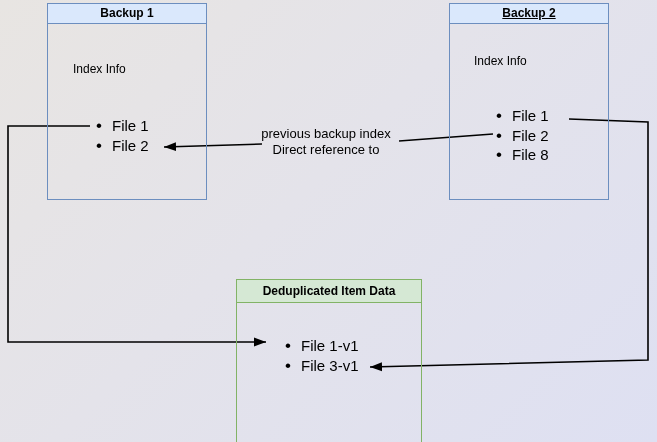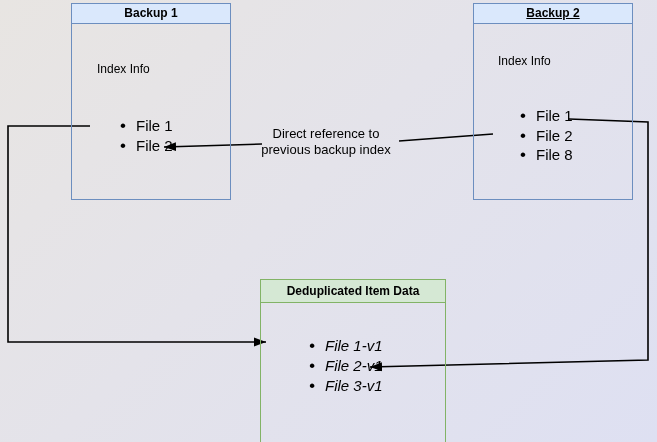--- a/index.html
+++ b/index.html
@@ -16,21 +16,20 @@
   }
   svg.connectors {
     position: absolute; left: 0; top: 0;
     width: 657px; height: 442px;
     pointer-events: none;
   }
   .box {
     position: absolute;
     box-sizing: border-box;
     background: transparent;
-    margin-left: 24px;
   }
   .box.blue  { border: 1.5px solid #6c8ebf; }
   .box.green { border: 1.6px solid #82b366; }
   .box-header {
     box-sizing: border-box;
     width: 100%;
     text-align: center;
     font-weight: bold;
     font-size: 12px;
   }
@@ -115,25 +114,24 @@
       <li>File 1</li>
       <li>File 2</li>
       <li>File 8</li>
     </ul>
   </div>
 
   <div class="box green" style="left:236px; top:279px; width:186px; height:192px;">
     <div class="box-header">
       <span>Deduplicated Item Data</span>
     </div>
-    <ul class="items lh200" style="left:48px; top:56px;font-style:italic;">
+    <ul class="items lh200" style="left:48px; top:56px;">
       <li>File 1-v1</li>
-      <li>File 2-v1</li>
       <li>File 3-v1</li>
     </ul>
   </div>
 
   <div class="annotation">
+    <div>previous backup index</div>
     <div>Direct reference to</div>
-    <div>previous backup index</div>
   </div>
 
 </div>
 
 </body></html>

